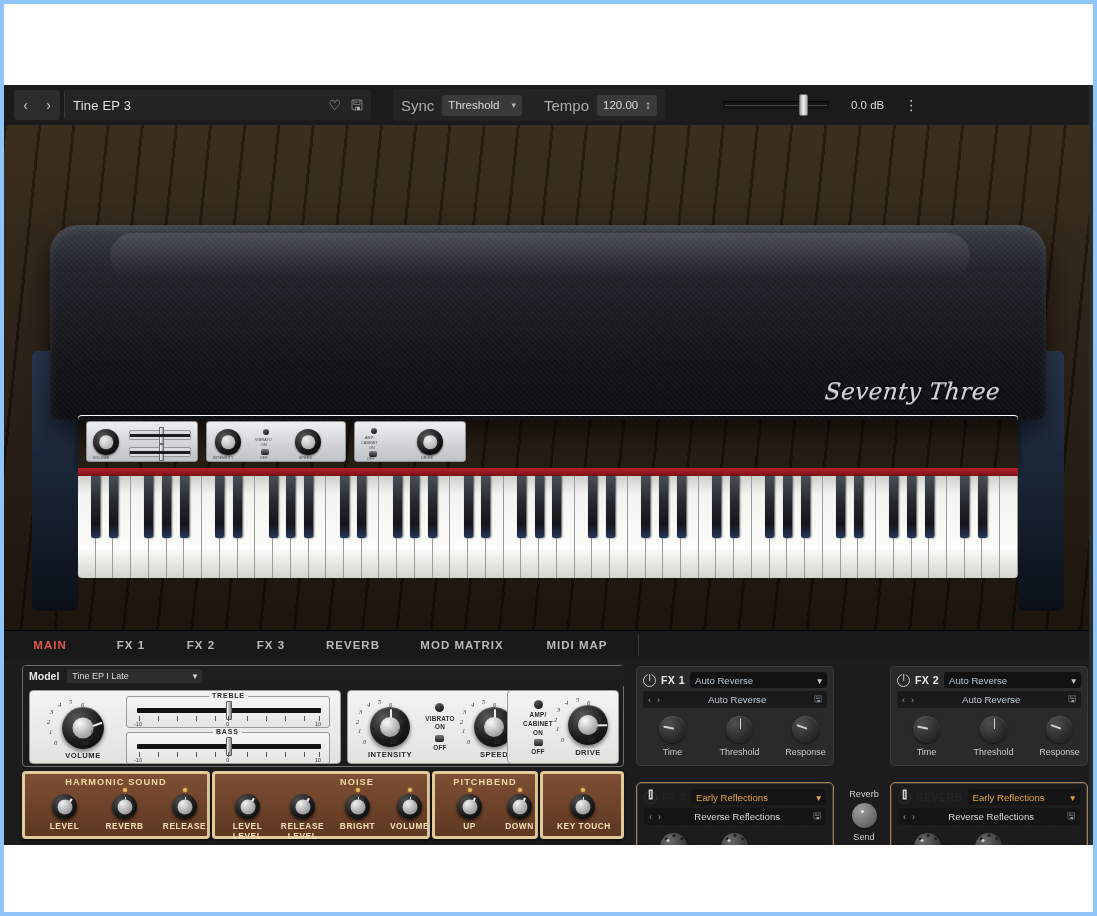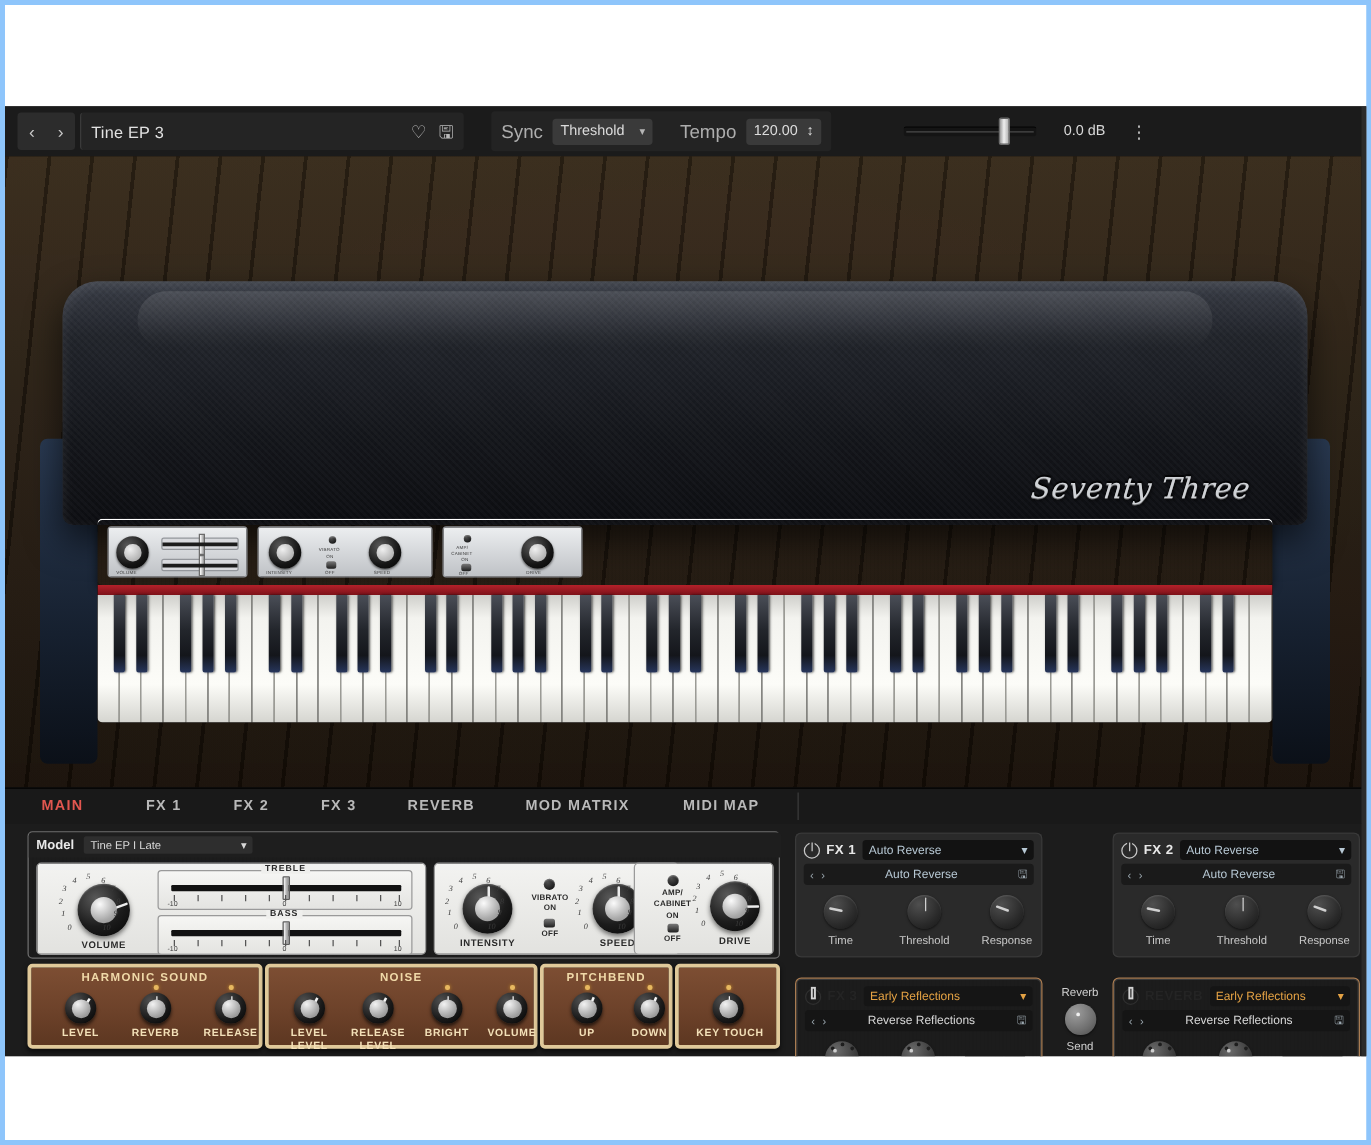--- a/index.html
+++ b/index.html
@@ -784,21 +784,21 @@
             <div class="bl" style="left: 74px; top: 47px; width: 51px;"><span>REVERB</span></div>
             <div class="bdot" style="left: 158px; top: 14px;"></div>
             <div class="bknob" style="left: 147px; top: 20px;">
               <div class="bp" style="transform: rotate(0deg);"></div>
               <div class="bc"></div>
             </div>
             <div class="bl" style="left: 134px; top: 47px; width: 51px;"><span>RELEASE</span></div>
           </div>
       </div>
 
-      <div class="brown" style="left:208px; width:218px;">
+      <div class="brown" style="left:208px; width:218px;padding-left:36px;">
         <div class="br-title">NOISE</div>
         <div id="noise-knobs">
             <div class="bknob" style="left: 20px; top: 20px;">
               <div class="bp" style="transform: rotate(28deg);"></div>
               <div class="bc"></div>
             </div>
             <div class="bl" style="left: 7px; top: 47px; width: 51px;"><span>LEVEL</span><br><span>LEVEL</span></div>
             <div class="bknob" style="left: 75px; top: 20px;">
               <div class="bp" style="transform: rotate(28deg);"></div>
               <div class="bc"></div>

